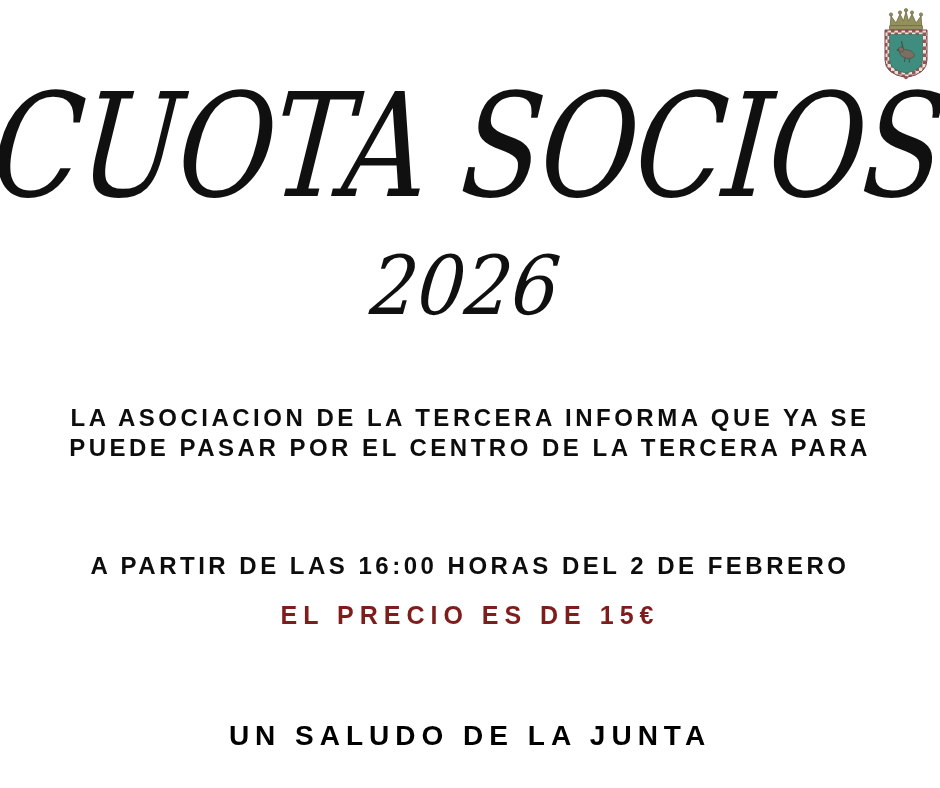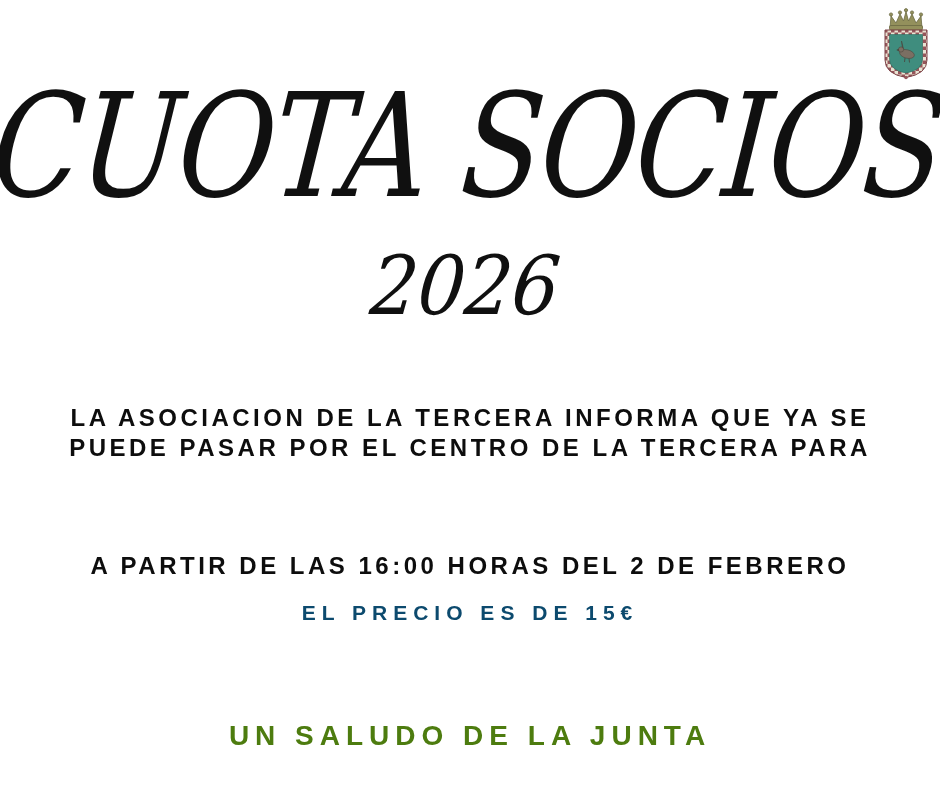--- a/index.html
+++ b/index.html
@@ -70,32 +70,32 @@
     letter-spacing: 3.5px;
     line-height: 30px;
     white-space: pre;
     color: #0d0d0d;
   }
   .para1 { top: 403px; }
   .para2 { top: 508px; margin-top: 43px; }
   .price-line {
     top: 601px;
     font-weight: bold;
-    font-size: 21px;
+    font-size: 25px;
     letter-spacing: 6px;
     white-space: pre;
-    color: #0c4a6e;
+    color: #7f1d1d;
   }
   .closing-line {
     top: 720px;
     font-weight: bold;
     font-size: 28px;
     letter-spacing: 6px;
     white-space: pre;
-    color: #4d7c0f;
+    color: #000000;
   }
 </style>
 </head>
 <body>
 
 <div class="poster">
 
   <div class="crest">
     <svg width="58" height="72" viewBox="0 0 58 72" xmlns="http://www.w3.org/2000/svg">
       <defs>

